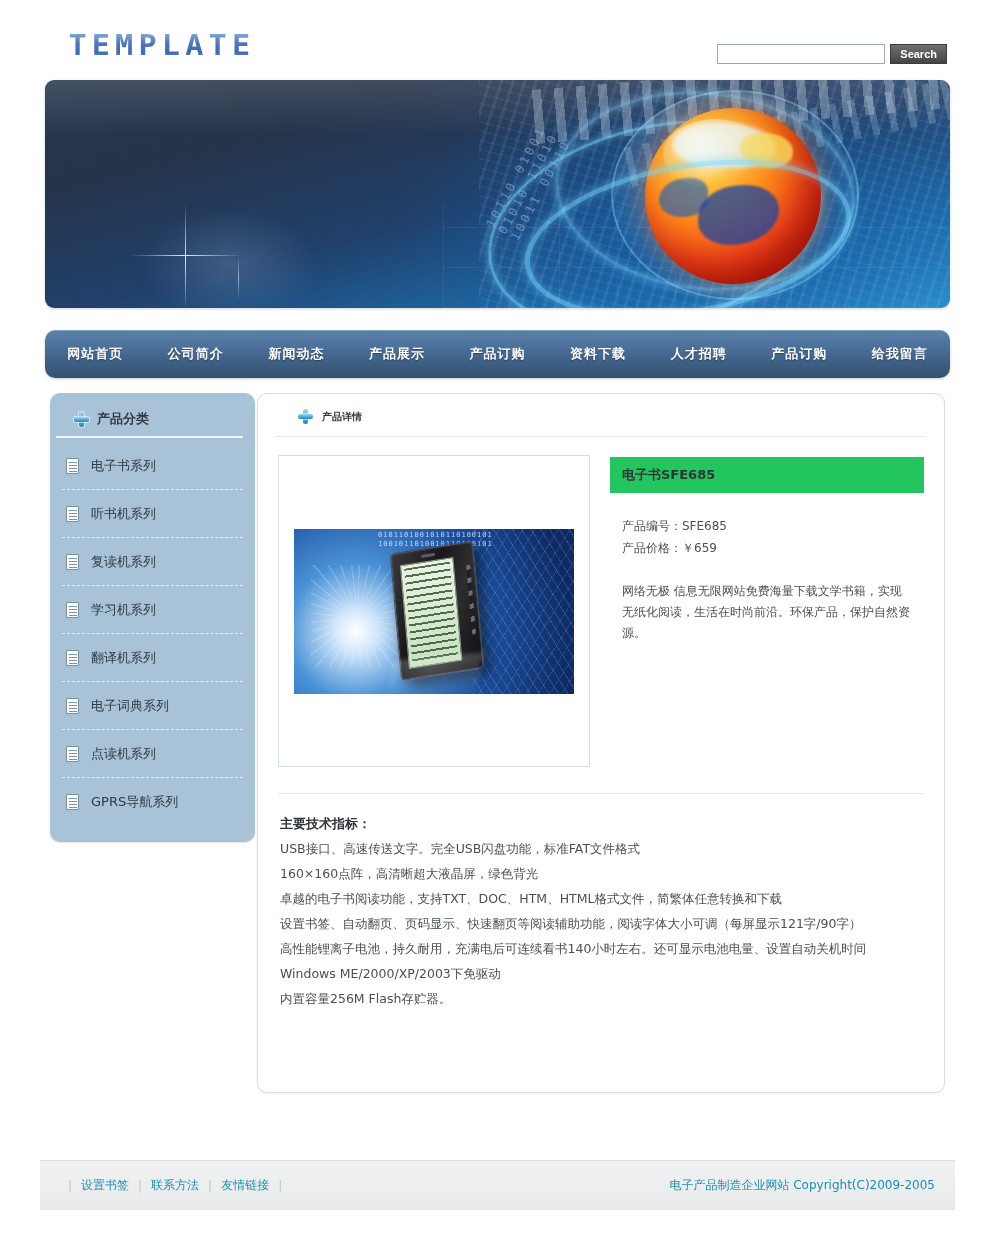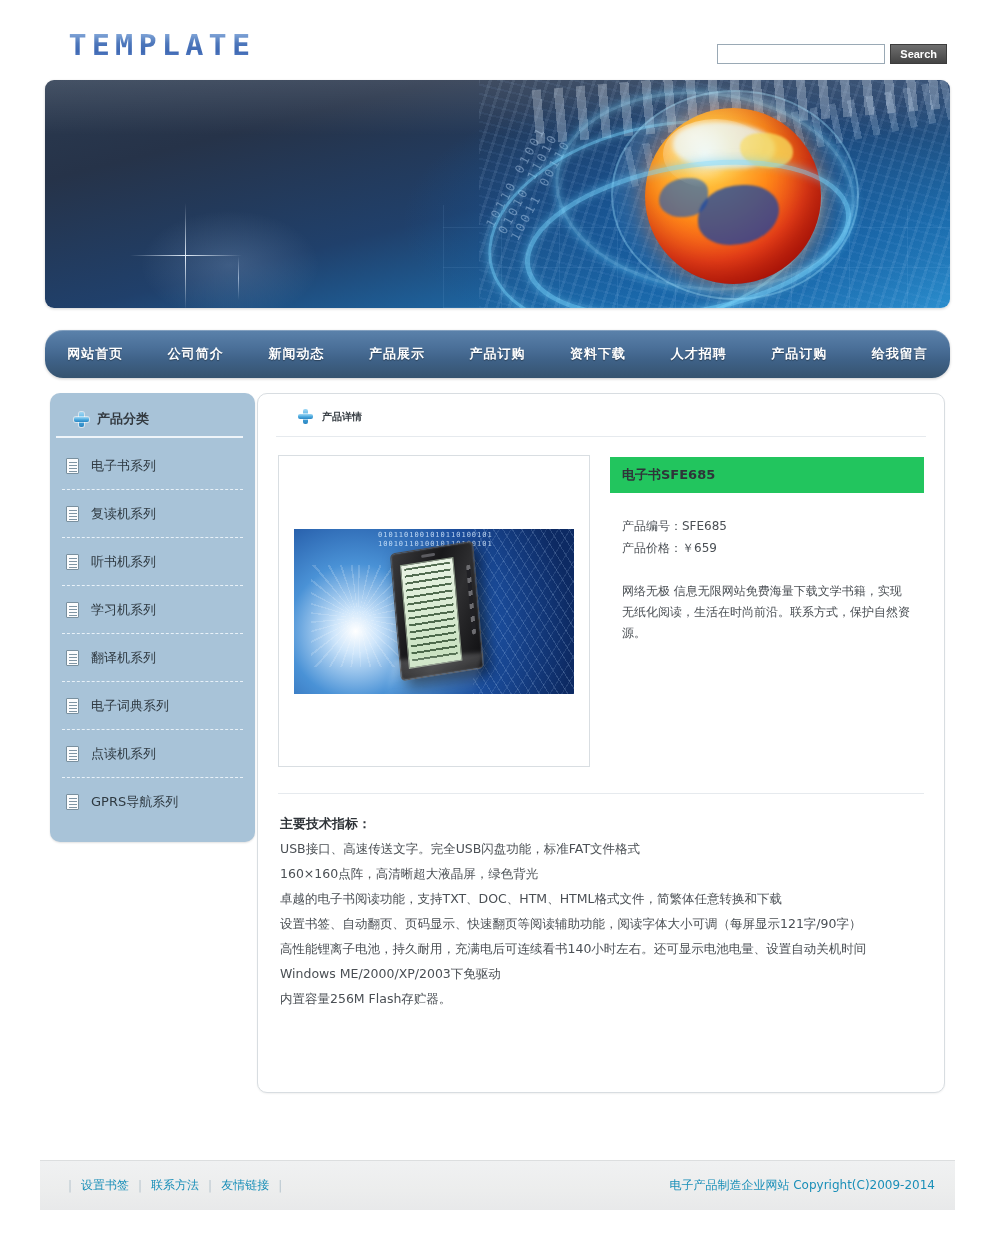--- a/index.html
+++ b/index.html
@@ -151,21 +151,21 @@
       repeating-linear-gradient(0deg, rgba(160,210,255,.09) 0 1px, transparent 1px 40px);
   }
   .banner-sheen {
     position: absolute; inset: 0;
     background: linear-gradient(to bottom, rgba(255,255,255,.12) 0%, rgba(255,255,255,0) 24%);
   }
 
   
   .nav {
     position: absolute; left: 45px; top: 330px; width: 905px; height: 48px;
-    border-radius: 18px;
+    border-radius: 10px;
     background: linear-gradient(to bottom, #5b82ab 0%, #4a6f98 38%, #3f6288 62%, #35536f 100%);
     box-shadow: inset 0 1px 0 rgba(255,255,255,.25), 0 1px 3px rgba(0,0,0,.2);
     display: flex; align-items: center;
   }
   .nav-item {
     flex: 1; text-align: center; color: #ffffff;
     font-size: 13px; font-weight: bold; letter-spacing: 1px;
     cursor: pointer; text-shadow: 0 1px 1px rgba(0,0,0,.35);
     font-family: "DejaVu Sans", sans-serif;
   }
@@ -397,25 +397,25 @@
         <span class="plus-icon"></span>
         <span>产品分类</span>
       </div>
       <ul class="cat-list">
         <li class="cat-item">
           <span class="doc-icon"></span>
           <span class="cat-label">电子书系列</span>
         </li>
         <li class="cat-item">
           <span class="doc-icon"></span>
+          <span class="cat-label">听书机系列</span>
+        </li>
+        <li class="cat-item">
+          <span class="doc-icon"></span>
           <span class="cat-label">复读机系列</span>
-        </li>
-        <li class="cat-item">
-          <span class="doc-icon"></span>
-          <span class="cat-label">听书机系列</span>
         </li>
         <li class="cat-item">
           <span class="doc-icon"></span>
           <span class="cat-label">学习机系列</span>
         </li>
         <li class="cat-item">
           <span class="doc-icon"></span>
           <span class="cat-label">翻译机系列</span>
         </li>
         <li class="cat-item">
@@ -453,21 +453,21 @@
             <div class="device-reflect"></div>
           </div>
         </div>
 
         <div class="prod-info">
           <div class="prod-title-bar">电子书SFE685</div>
           <div class="prod-meta">
             <p>产品编号：SFE685</p>
             <p>产品价格：￥659</p>
           </div>
-          <div class="prod-desc">网络无极 信息无限网站免费海量下载文学书籍，实现无纸化阅读，生活在时尚前沿。联系方式，保护自然资源。</div>
+          <div class="prod-desc">网络无极 信息无限网站免费海量下载文学书籍，实现无纸化阅读，生活在时尚前沿。环保产品，保护自然资源。</div>
         </div>
       </div>
 
       <div class="spec-sep"></div>
 
       <div class="spec-block">
         <div class="spec-heading">主要技术指标：</div>
         <div class="spec-line">USB接口、高速传送文字。完全USB闪盘功能，标准FAT文件格式</div>
         <div class="spec-line">160×160点阵，高清晰超大液晶屏，绿色背光</div>
         <div class="spec-line">卓越的电子书阅读功能，支持TXT、DOC、HTM、HTML格式文件，简繁体任意转换和下载</div>
@@ -482,17 +482,17 @@
   <div class="footer">
     <div class="footer-links">
       <span class="sep">|</span>
       <a>设置书签</a>
       <span class="sep">|</span>
       <a>联系方法</a>
       <span class="sep">|</span>
       <a>友情链接</a>
       <span class="sep">|</span>
     </div>
-    <div class="footer-copy">电子产品制造企业网站  Copyright(C)2009-2014</div>
+    <div class="footer-copy">电子产品制造企业网站  Copyright(C)2009-2005</div>
   </div>
   <div class="bottom-strip"></div>
 
 </div>
 
 </body></html>

